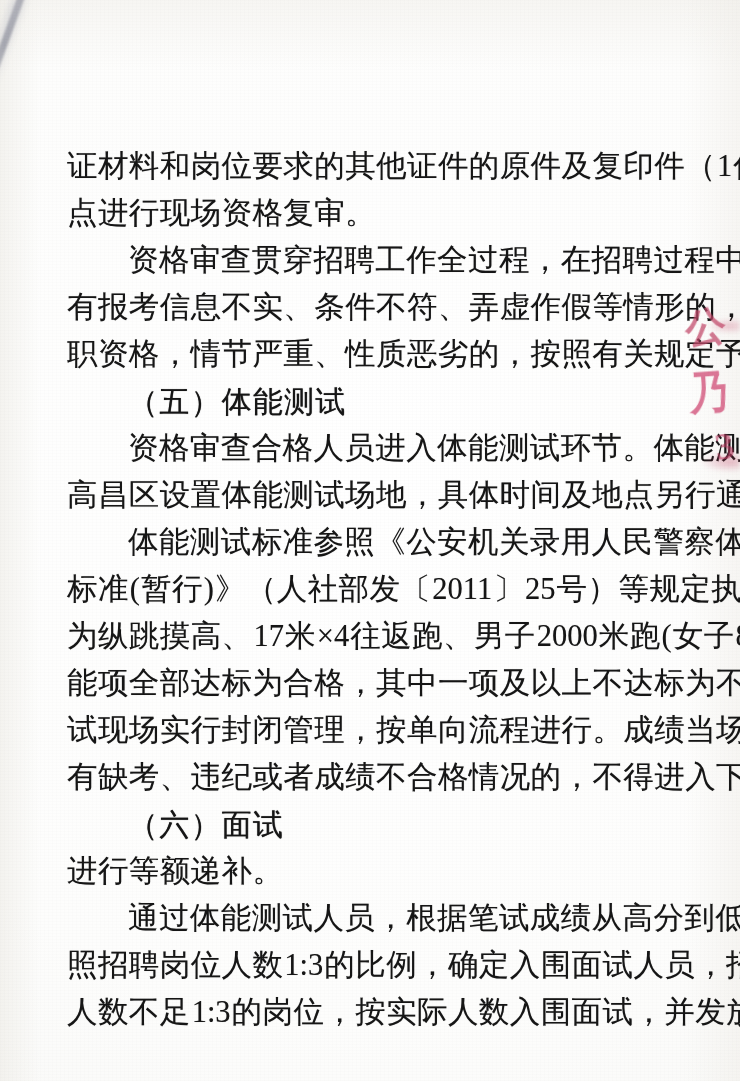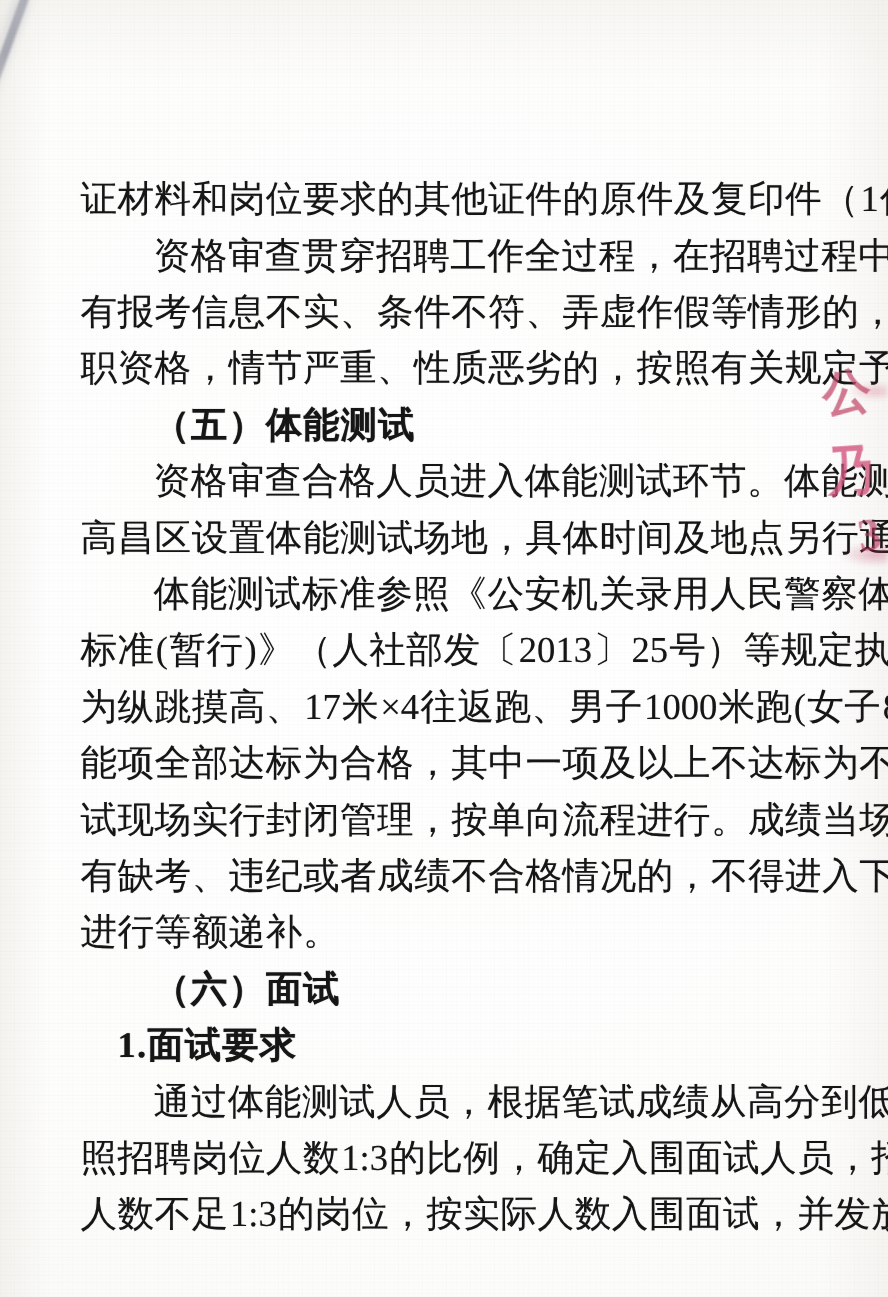--- a/index.html
+++ b/index.html
@@ -105,21 +105,21 @@
   }
 
   .line.indent {
     padding-left: 61px;
   }
   .line.indent-1 {
     padding-left: 31px;
   }
 
   .line.heading {
-    font-weight: bold;
+    font-weight: normal;
     font-size: 30px;
     letter-spacing: 1.2px;
     text-shadow: 0 0 0.9px rgba(20,20,20,0.6), 0.35px 0 0.4px rgba(20,20,20,0.45);
   }
 
   
   .lat {
     font-family: "Liberation Serif", "DejaVu Serif", serif;
     letter-spacing: 0;
     padding: 0 1px;
@@ -228,20 +228,21 @@
         <span>原</span>
         <span>件</span>
         <span>及</span>
         <span>复</span>
         <span>印</span>
         <span>件</span>
         <span>（</span>
         <span class="lat">1</span>
         <span>份</span>
       </div>
+      <div class="line">点进行现场资格复审。</div>
       <div class="line just indent">
         <span>资</span>
         <span>格</span>
         <span>审</span>
         <span>查</span>
         <span>贯</span>
         <span>穿</span>
         <span>招</span>
         <span>聘</span>
         <span>工</span>
@@ -335,21 +336,21 @@
         <span>暂</span>
         <span>行</span>
         <span class="lat">)</span>
         <span>》</span>
         <span>（</span>
         <span>人</span>
         <span>社</span>
         <span>部</span>
         <span>发</span>
         <span>〔</span>
-        <span class="lat">2013</span>
+        <span class="lat">2011</span>
         <span>〕</span>
         <span class="lat">25</span>
         <span>号</span>
         <span>）</span>
         <span>等</span>
         <span>规</span>
         <span>定</span>
         <span>执</span>
       </div>
       <div class="line just">
@@ -361,21 +362,21 @@
         <span>、</span>
         <span class="lat">17</span>
         <span>米</span>
         <span class="lat">×4</span>
         <span>往</span>
         <span>返</span>
         <span>跑</span>
         <span>、</span>
         <span>男</span>
         <span>子</span>
-        <span class="lat">1000</span>
+        <span class="lat">2000</span>
         <span>米</span>
         <span>跑</span>
         <span class="lat">(</span>
         <span>女</span>
         <span>子</span>
         <span class="lat">800</span>
       </div>
       <div class="line just">
         <span>能</span>
         <span>项</span>
@@ -441,23 +442,22 @@
         <span>情</span>
         <span>况</span>
         <span>的</span>
         <span>，</span>
         <span>不</span>
         <span>得</span>
         <span>进</span>
         <span>入</span>
         <span>下</span>
       </div>
+      <div class="line heading indent">（六）面试</div>
       <div class="line">进行等额递补。</div>
-      <div class="line heading indent">（六）面试</div>
-      <div class="line heading indent-1">1.面试要求</div>
       <div class="line just indent">
         <span>通</span>
         <span>过</span>
         <span>体</span>
         <span>能</span>
         <span>测</span>
         <span>试</span>
         <span>人</span>
         <span>员</span>
         <span>，</span>

